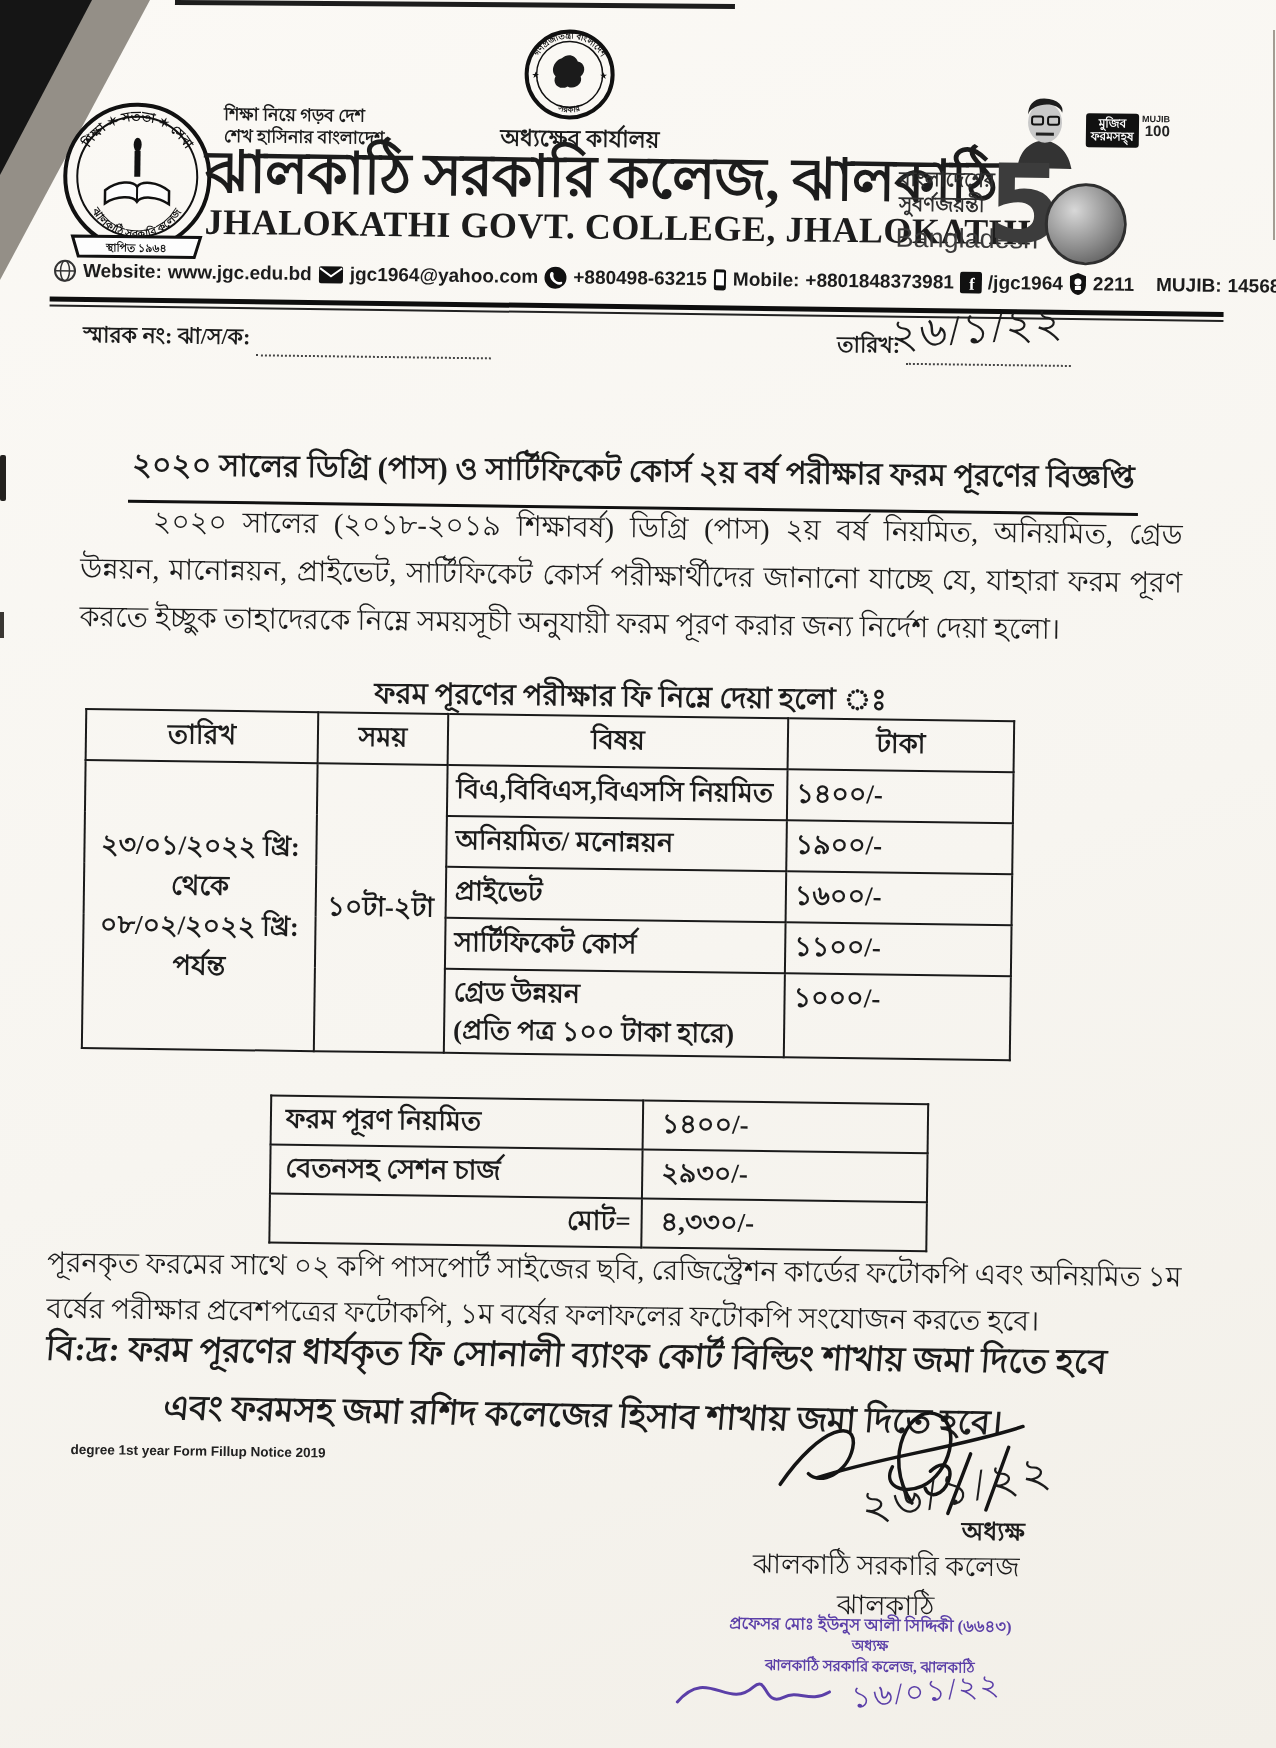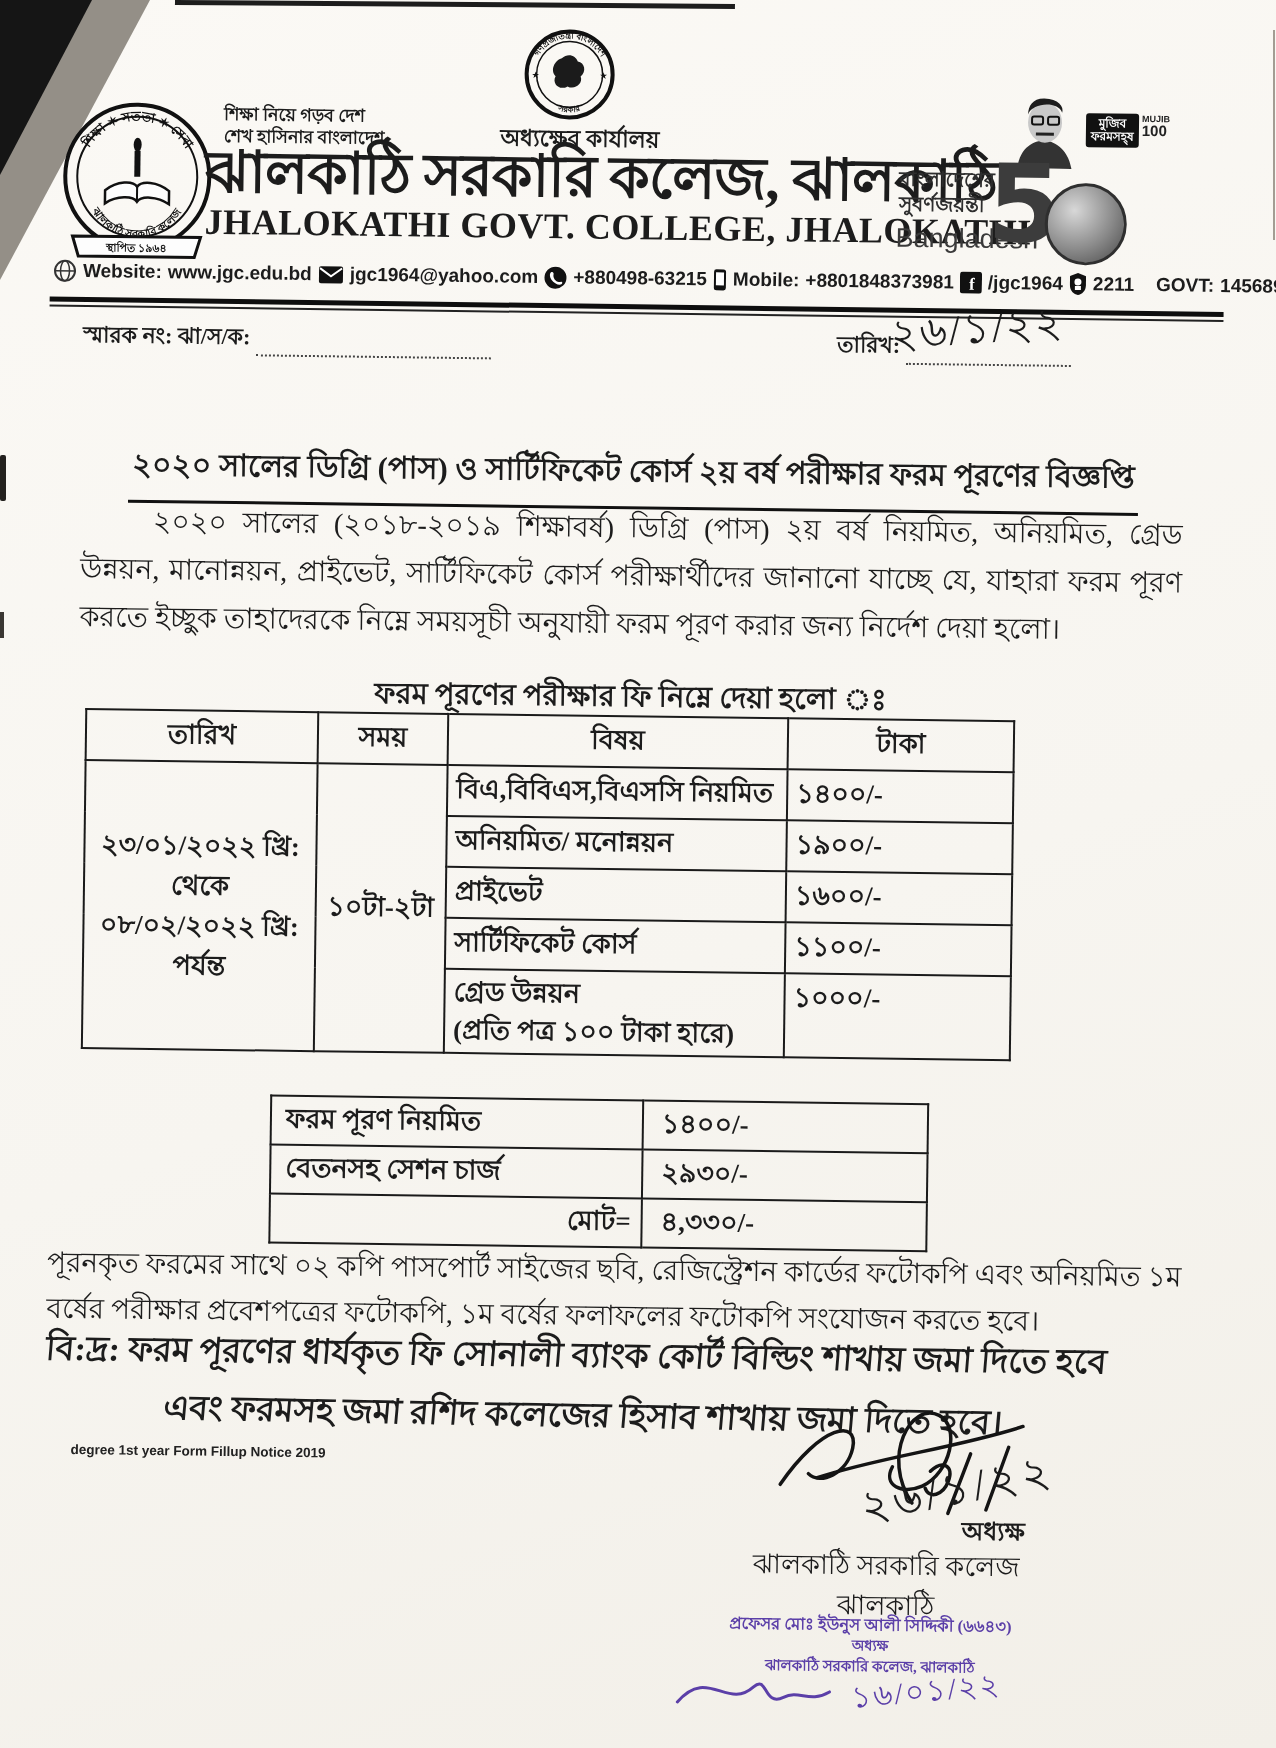--- a/index.html
+++ b/index.html
@@ -31,21 +31,21 @@
   .jubilee{left:900px;top:156px;font-size:20px;line-height:25px;font-weight:bold;color:#2e2e2e;}
   .bd-word{left:897px;top:212px;font-size:27px;color:#3a3a3a;font-family:"Liberation Sans",sans-serif;}
   .fifty-5{left:988px;top:138px;font-size:108px;line-height:108px;font-weight:bold;color:#3c3c3c;
            font-family:"DejaVu Sans",sans-serif;}
   .fifty-0{left:1046px;top:170px;width:76px;height:76px;border-radius:50%;
            background:radial-gradient(circle at 35% 32%,#d8d8d8 0%,#8a8a8a 55%,#474747 100%);
            border:3px solid #2f2f2f;}
   .mujib-badge{left:1086px;top:100px;display:flex;gap:3px;align-items:flex-start;}
   .mb-box{background:#111;color:#fff;font-size:12px;line-height:13px;font-weight:bold;
           padding:4px 5px;border-radius:3px;text-align:center;}
-  .mb-side{font-family:"Liberation Sans",sans-serif;color:#222;font-weight:bold;line-height:11px;}
+  .mb-side{font-family:"Liberation Sans",sans-serif;color:#222;font-weight:bold;line-height:11px;text-align:right;}
   .mb-side .l1{font-size:9px;}.mb-side .l2{font-size:15px;}
 
   .contact{left:55px;top:259px;width:1170px;display:flex;align-items:center;gap:6px;
            font-family:"Liberation Sans",sans-serif;font-weight:bold;font-size:19px;white-space:nowrap;}
   .contact svg{flex:0 0 auto;}
   .rule1{left:52px;top:297px;width:1174px;height:5px;background:#0e0e0e;}
   .rule2{left:52px;top:305px;width:1174px;height:2px;background:#222;}
 
   .memo-label{left:86px;top:317px;font-size:22px;font-weight:bold;}
   .dots{display:inline-block;border-bottom:2px dotted #444;height:20px;vertical-align:bottom;}
@@ -215,21 +215,21 @@
         <rect x="0" y="0" width="22" height="22" rx="3" fill="#111"></rect>
         <text x="12" y="18" font-size="17" font-weight="bold" fill="#fff" text-anchor="middle" font-family="Liberation Serif, serif">f</text>
       </svg>
       <span>/jgc1964</span>
       <svg width="18" height="24" viewBox="0 0 18 24">
         <path d="M9,1 L17,4 L17,13 C17,19 13,22 9,23 C5,22 1,19 1,13 L1,4 Z" fill="#111"></path>
         <circle cx="9" cy="10" r="3.5" fill="#fff"></circle>
         <rect x="6" y="14" width="6" height="4" fill="#fff"></rect>
       </svg>
       <span>2211</span>
-      <span style="margin-left:16px">GOVT:</span>
+      <span style="margin-left:16px">MUJIB:</span>
       <span>145689</span>
     </div>
 
     <div class="abs rule1"></div>
     <div class="abs rule2"></div>
 
     <div class="abs memo-label">
       <span>স্মারক নং: ঝা/স/ক:</span>
       <span class="dots" style="width:235px"></span>
     </div>

